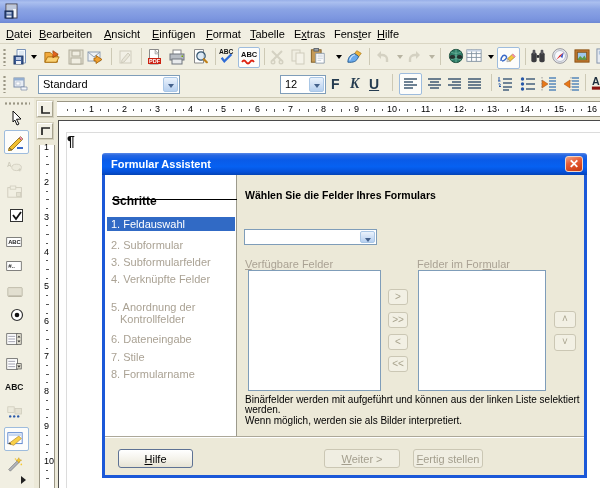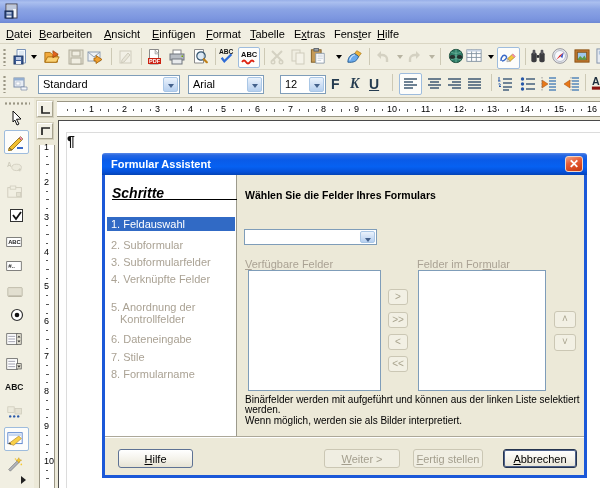--- a/index.html
+++ b/index.html
@@ -57,21 +57,21 @@
 #dlgtitle { position:absolute; left:0; top:0; width:485px; height:22px; border-radius:3px 3px 0 0;
   background:linear-gradient(180deg,#5a8ae8 0%,#2868e2 10%,#0a5be8 32%,#0661f2 62%,#0550d8 86%,#0443b4 100%); }
 #dlgtitle .dt { position:absolute; left:9px; top:5px; font-size:11px; font-weight:bold; color:#fff; }
 #xbtn { position:absolute; right:4px; top:3px; width:18px; height:16px; border-radius:3px;
   background:linear-gradient(160deg,#f0a284 0%,#e75f38 38%,#d94a22 68%,#c03a12 100%);
   border:1px solid #f0d5c5; color:#fff; font-size:12px; font-weight:bold; text-align:center; line-height:14px; }
 #dlgbody { position:absolute; left:0; top:22px; width:485px; height:303px; background:#ece9d8;
   border:3px solid #1b58d8; border-top:none; }
 
 #steps { position:absolute; left:0px; top:0px; width:132px; height:261px; background:#fff; border-right:1px solid #9c9a8c; }
-#steps .hd { position:absolute; left:7px; top:10px; font-size:14px; font-weight:bold; color:#000;font-style:italic; }
+#steps .hd { position:absolute; left:7px; top:19px; font-size:12px; font-weight:bold; color:#000; }
 #steps .hdline { position:absolute; left:7px; top:24px; width:125px; height:1px; background:#000; }
 .step { position:absolute; left:6px; font-size:11px; color:#aaa294; line-height:12px; }
 .stepsel { position:absolute; left:2px; top:42px; width:128px; height:14px; background:#316ac5; }
 .stepsel span { position:absolute; left:4px; top:1px; font-size:11px; color:#fff; }
 
 #dbody { position:absolute; left:132px; top:0px; width:347px; height:261px; }
 #dbody .hd { position:absolute; left:8px; top:14px; font-size:10.5px; font-weight:bold; color:#000; }
 .lbl { position:absolute; font-size:11px; color:#000; }
 .lbl.g { color:#aaa294; }
 .listbox { position:absolute; background:#fff; border:1px solid #7f9db9; }
@@ -247,24 +247,20 @@
 <div id="tb2">
 <div class="hnd" style="top:5px; height:18px;"></div>
 <svg class="ic" style="left:13px;top:6px" viewBox="0 0 16 16">
       <rect x="1" y="2" width="10" height="9" fill="#e8edf4" stroke="#7a8ba8"></rect>
       <rect x="1" y="2" width="10" height="2.5" fill="#93aed0"></rect>
       <rect x="3" y="6" width="4" height="3" fill="#fff" stroke="#9aa8bc" stroke-width=".5"></rect>
       <path d="M8 11h6v3H8z" fill="#f4f6f9" stroke="#7a8ba8" stroke-width=".7"></path>
     </svg>
 <div class="combo" style="left:38px; top:5px; width:142px;">
       <span class="ct">Standard</span>
-      <div class="cbtn"></div>
-    </div>
-<div class="combo" style="left:188px; top:5px; width:76px;">
-      <span class="ct">Arial</span>
       <div class="cbtn"></div>
     </div>
 <div class="combo" style="left:280px; top:5px; width:46px;">
       <span class="ct">12</span>
       <div class="cbtn"></div>
     </div>
 <div style="position:absolute;left:331px;top:6px;font-size:14px;font-weight:bold;color:#253c50">F</div>
 <div style="position:absolute;left:350px;top:6px;font-size:14px;font-weight:bold;font-style:italic;font-family:'Liberation Serif',serif;color:#253c50">K</div>
 <div style="position:absolute;left:369px;top:6px;font-size:14px;font-weight:bold;text-decoration:underline;color:#253c50">U</div>
 <div class="vsep" style="left:392px"></div>
@@ -540,15 +536,14 @@
     <div class="xbtnd" style="left:151px; top:159px;">&lt;</div>
     <div class="xbtnd" style="left:151px; top:181px;">&lt;&lt;</div>
     <div class="xbtnd" style="left:317px; top:136px; width:22px; height:17px;">˄</div>
     <div class="xbtnd" style="left:317px; top:159px; width:22px; height:17px;">˅</div>
     <div class="lbl" style="left:8px; top:220px; width:345px; line-height:10.4px; font-size:10px;">Binärfelder werden mit aufgeführt und können aus der linken Liste selektiert<br>werden.<br>Wenn möglich, werden sie als Bilder interpretiert.</div>
   </div>
   <div id="sep"></div>
   <div class="btn" style="left:13px; width:75px;"><span><u class="m">H</u>ilfe</span></div>
   <div class="btn dis" style="left:219px; width:76px;"><span><u class="m">W</u>eiter &gt;</span></div>
   <div class="btn dis" style="left:308px; width:70px;"><span><u class="m">F</u>ertig stellen</span></div>
-  <div class="btn def" style="left:398px; width:74px;"><span><u class="m">A</u>bbrechen</span></div>
   </div>
 </div>
 
 </body></html>

